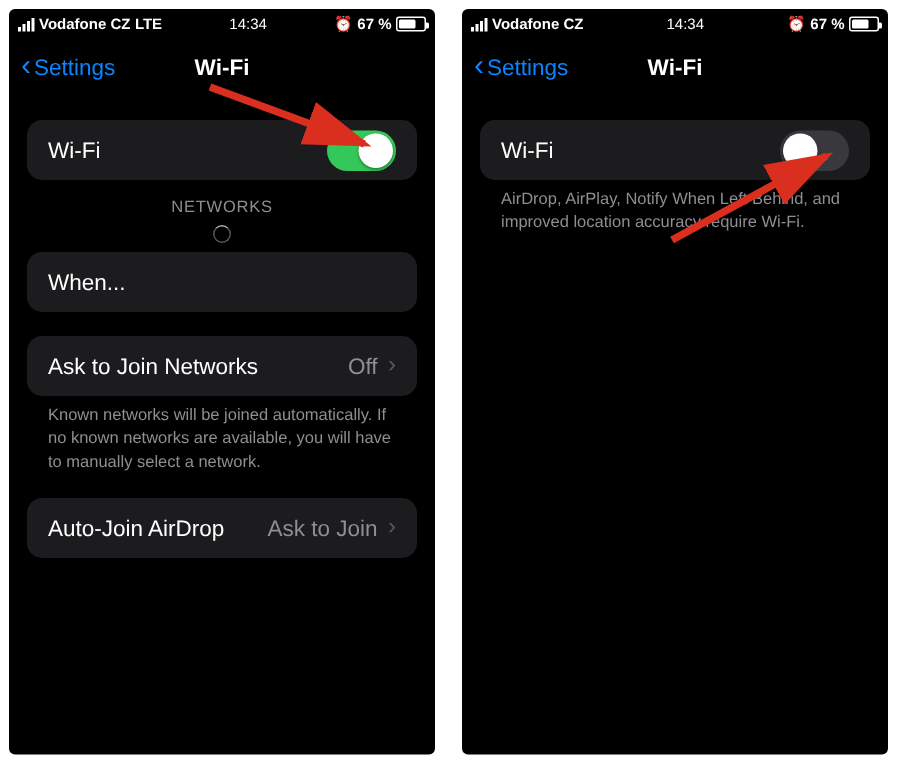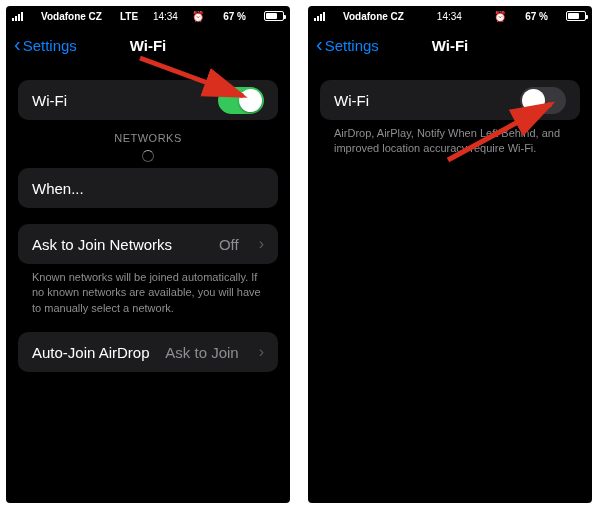--- a/index.html
+++ b/index.html
@@ -27,21 +27,21 @@
     
     .status-bar {
       height: 20px;
       display: flex;
       align-items: center;
       justify-content: space-between;
       padding: 0 6px;
       font-size: 10px;
       font-weight: 600;
     }
-    .status-left, .status-right { display: flex; align-items: center; gap: 18px; }
+    .status-left, .status-right { display: flex; align-items: center; gap: 3px; }
     .status-center { font-weight: 400; }
     .signal-bars { display: flex; align-items: flex-end; gap: 1px; }
     .signal-bars span { display: block; width: 2px; background: #fff; }
     .signal-bars span:nth-child(1){height:3px;}
     .signal-bars span:nth-child(2){height:5px;}
     .signal-bars span:nth-child(3){height:7px;}
     .signal-bars span:nth-child(4){height:9px;}
     .battery {
       width: 20px; height: 10px; border: 1px solid #fff; border-radius: 2px;
       position: relative; display: flex; align-items: center; padding: 1px;
@@ -83,21 +83,21 @@
       justify-content: space-between;
     }
     .section-header {
       font-size: 11px; color: #8e8e93; letter-spacing: 0.5px;
       padding: 12px 14px 6px; text-transform: uppercase;
       display: flex; align-items: center; gap: 6px; flex-direction: column;
     }
     .section-footer {
       font-size: 11px; color: #8e8e93; padding: 6px 14px 0; line-height: 1.4;
     }
-    .cell-right { display:flex; align-items:center; gap:20px; color:#8e8e93; font-size:15px;}
+    .cell-right { display:flex; align-items:center; gap:7px; color:#8e8e93; font-size:15px;}
     .chevron-right { color:#5a5a5e; font-size:16px; font-weight:300;}
     
     .toggle { position: relative; width: 46px; height: 27px; border-radius: 27px; }
     .toggle.on { background: #34c759; }
     .toggle.off { background: #39393d; }
     .knob {
       position:absolute; top:2px; width:23px; height:23px; border-radius:50%;
       background:#fff; box-shadow: 0 1px 2px rgba(0,0,0,0.4);
     }
     .toggle.on .knob { right:2px; }

